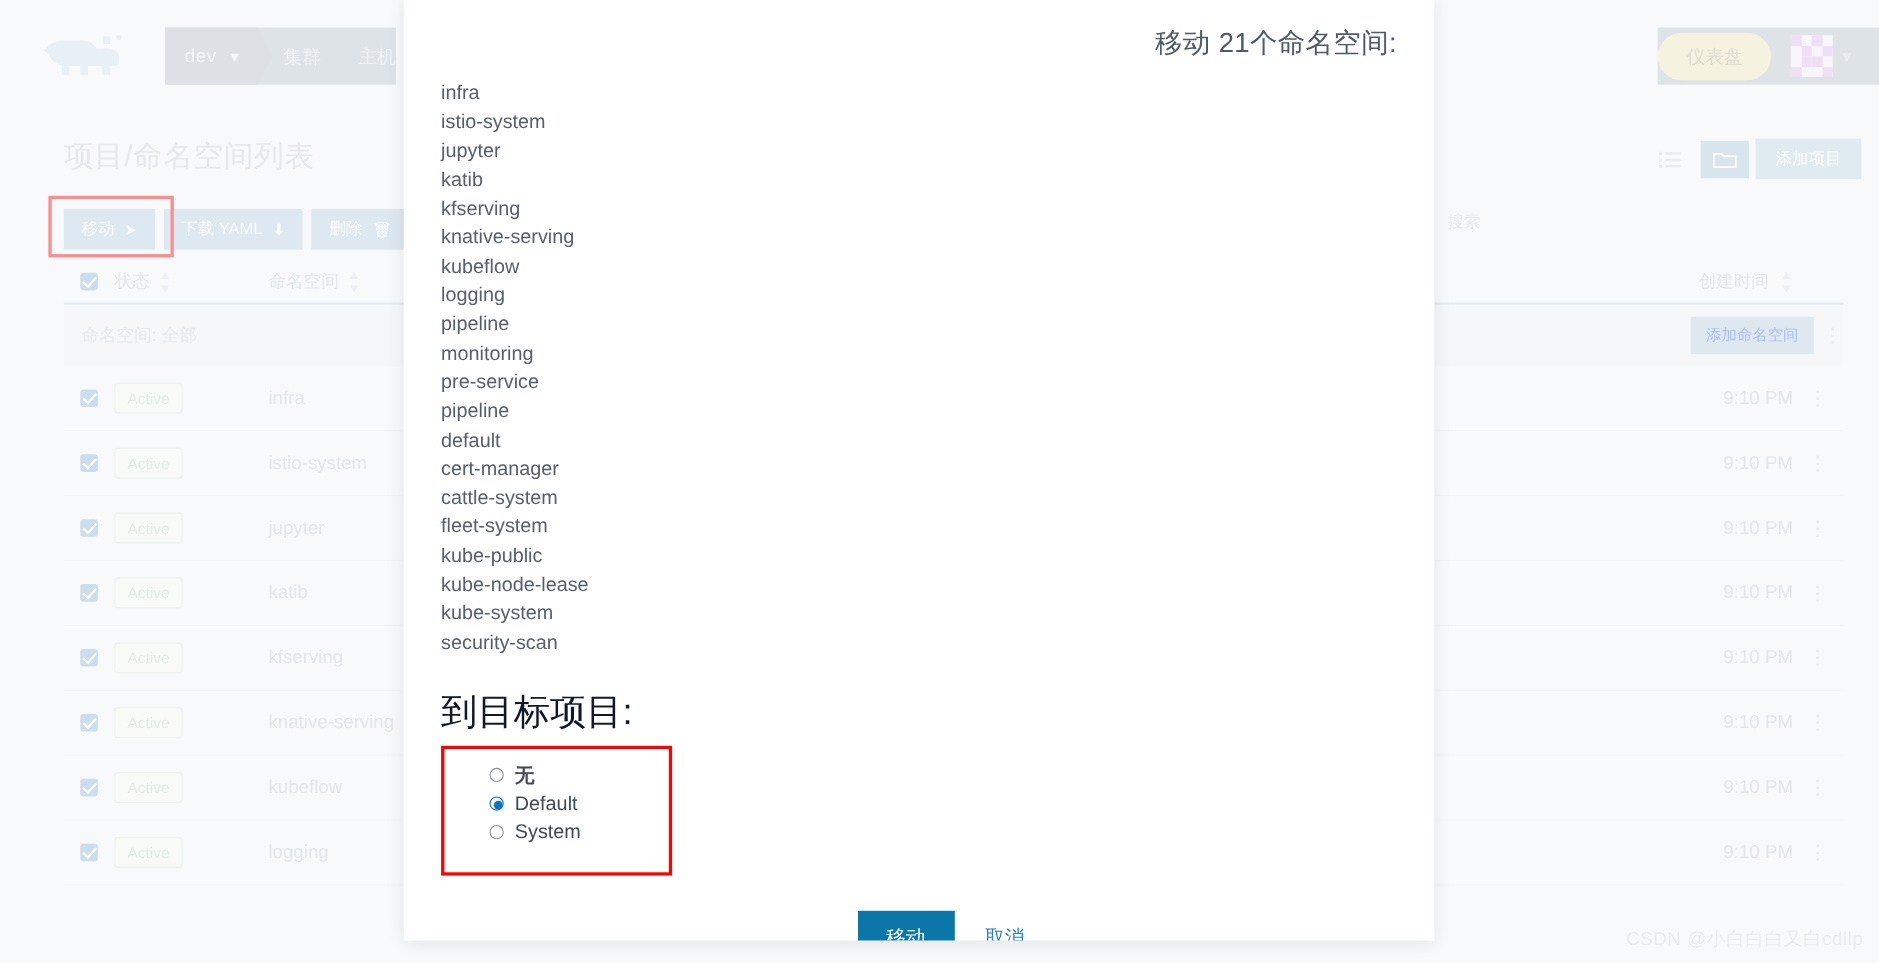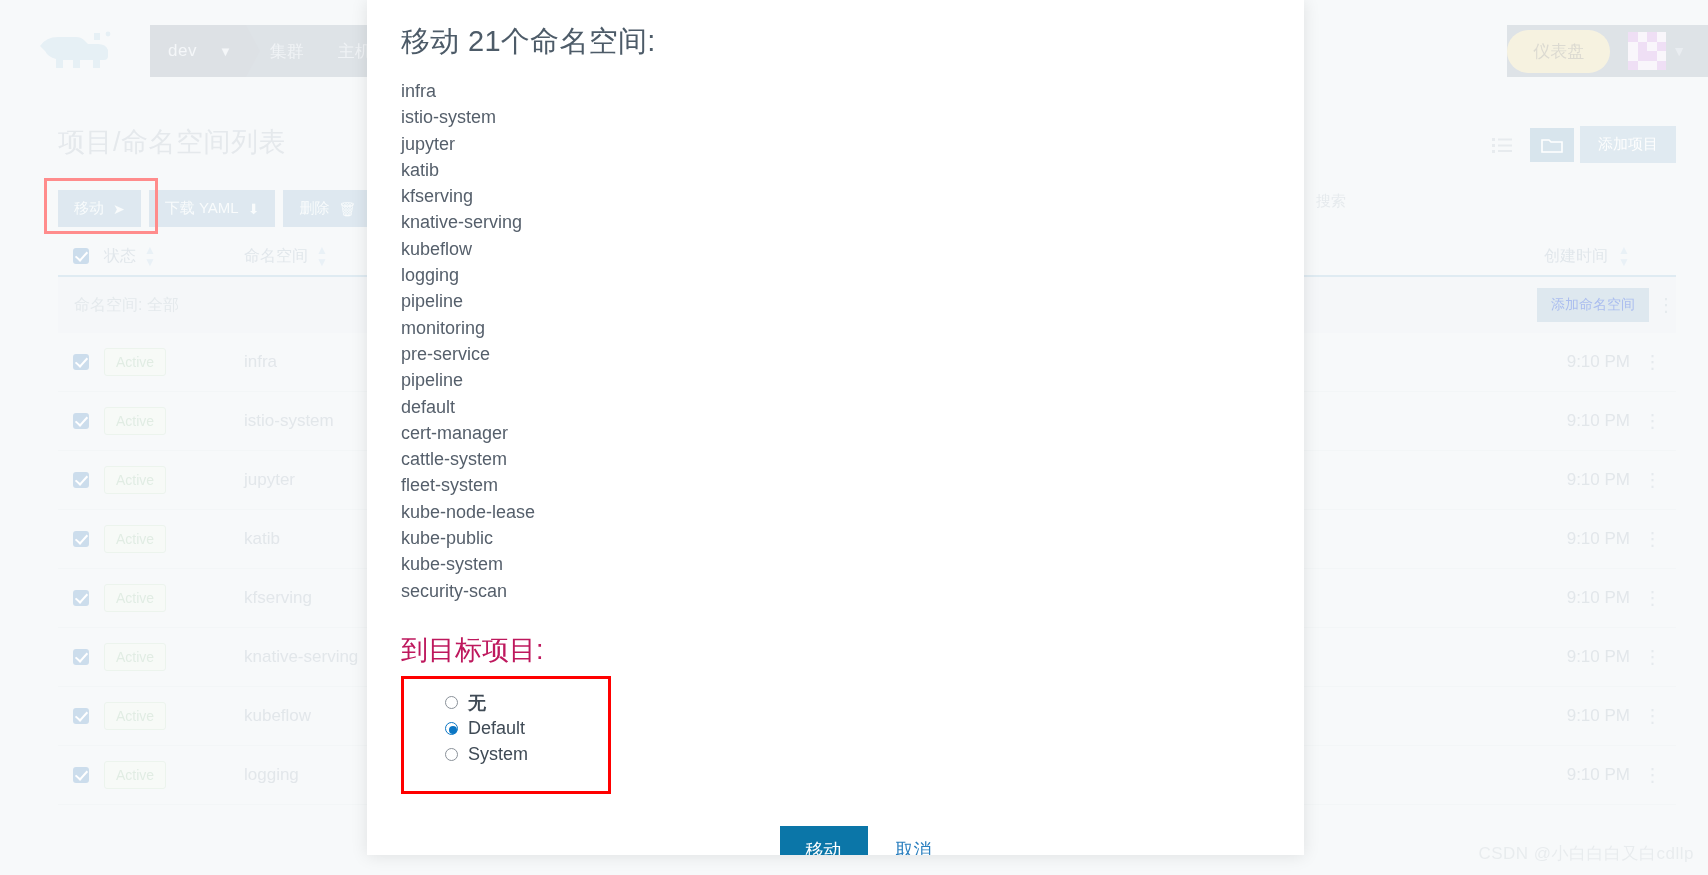--- a/index.html
+++ b/index.html
@@ -31,21 +31,20 @@
   .cow { opacity: .55; }
   .nav-strip {
     height: 52px; display: flex; align-items: stretch;
     background: #b7c0c9;
   }
   .nav-cluster {
     display: flex; align-items: center;
     background: #b3bcc6;
     padding: 0 14px 0 18px;
     position: relative;
-    gap: 12px;
   }
   .nav-cluster::after {
     content: ""; position: absolute; right: -14px; top: 0;
     border-top: 26px solid transparent; border-bottom: 26px solid transparent;
     border-left: 14px solid #b3bcc6;
   }
   .nav-cluster .label {
     color: #e8edf1; font-size: 17px; letter-spacing: .5px;
   }
   .chev { margin-left: 10px; color: #e8edf1; font-size: 13px; }
@@ -64,21 +63,21 @@
   .avatar i { display: block; }
   .avatar i.on { background: #dcb8e8; }
   .avatar-chev { color: #cfd8df; font-size: 14px; margin-right: 22px; }
 
   
   .page { position: absolute; left: 0; top: 82px; width: 1708px; bottom: 0; }
   .page-title {
     position: absolute; left: 58px; top: 42px;
     font-size: 27px; color: #c5ced6; letter-spacing: .5px;
   }
-  .title-actions { position: absolute; right: 32px; top: 44px; display: flex; gap: 6px; align-items: center; }
+  .title-actions { position: absolute; right: 16px; top: 44px; display: flex; gap: 6px; align-items: center; }
   .icon-btn {
     width: 44px; height: 34px; background: #eef2f4; border: none;
     display: flex; align-items: center; justify-content: center;
     color: #c9d3da;
   }
   .icon-btn.active { background: #a9c6d8; color: #ffffff; }
   .btn-primary-ghost {
     background: #a9c6d8; color: #ffffff; border: none;
     padding: 9px 18px; font-size: 15px; opacity: .75;
   }
@@ -151,27 +150,27 @@
   .scrim { position: absolute; inset: 0; background: rgba(255,255,255,0.55); }
   .modal {
     position: absolute; left: 367px; top: 0;
     width: 937px; height: 855px;
     background: #ffffff;
     box-shadow: 0 1px 16px rgba(0,0,0,.10);
     padding: 22px 34px 0 34px;
     overflow: hidden;
   }
   .modal-h {
-    font-size: 29px; color: #4d5b68; font-weight: 400;
-    margin: 0 0 16px 0; letter-spacing: .3px;
+    font-size: 25px; color: #4d5b68; font-weight: 400;
+    margin: 0 0 16px 0; letter-spacing: .3px; text-align: right;
   }
   .ns-list { font-size: 18px; color: #555f6b; line-height: 26.3px; }
   .ns-list .ns { white-space: nowrap; }
   .modal-sub {
-    font-size: 27px; color: #be185d; font-weight: 400;
+    font-size: 33px; color: #0f172a; font-weight: 400;
     margin-top: 28px; margin-bottom: 8px;
   }
   .radio-box { position: relative; width: 210px; padding: 14px 0 14px 44px; }
   .hl-radio {
     position: absolute; left: 0; top: 0; width: 210px; height: 118px;
     border: 3px solid #ff0000; pointer-events: none;
   }
   .radio-row { display: flex; align-items: center; gap: 10px; height: 26px; font-size: 18px; color: #3f4a55; }
   .radio-row.bold { font-weight: 700; }
   .rd {
@@ -458,22 +457,22 @@
         <div class="ns">kubeflow</div>
         <div class="ns">logging</div>
         <div class="ns">pipeline</div>
         <div class="ns">monitoring</div>
         <div class="ns">pre-service</div>
         <div class="ns">pipeline</div>
         <div class="ns">default</div>
         <div class="ns">cert-manager</div>
         <div class="ns">cattle-system</div>
         <div class="ns">fleet-system</div>
+        <div class="ns">kube-public</div>
         <div class="ns">kube-node-lease</div>
-        <div class="ns">kube-public</div>
         <div class="ns">kube-system</div>
         <div class="ns">security-scan</div>
       </div>
 
     <div class="modal-sub">到目标项目:</div>
 
     <div class="radio-box">
       <div class="hl-radio"></div>
       <div id="radios">
           <div class="radio-row bold">

